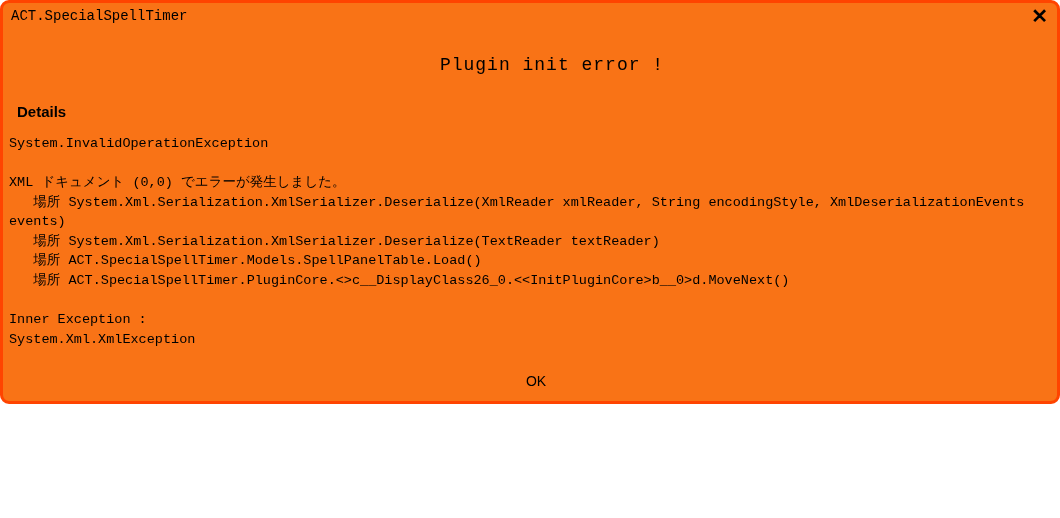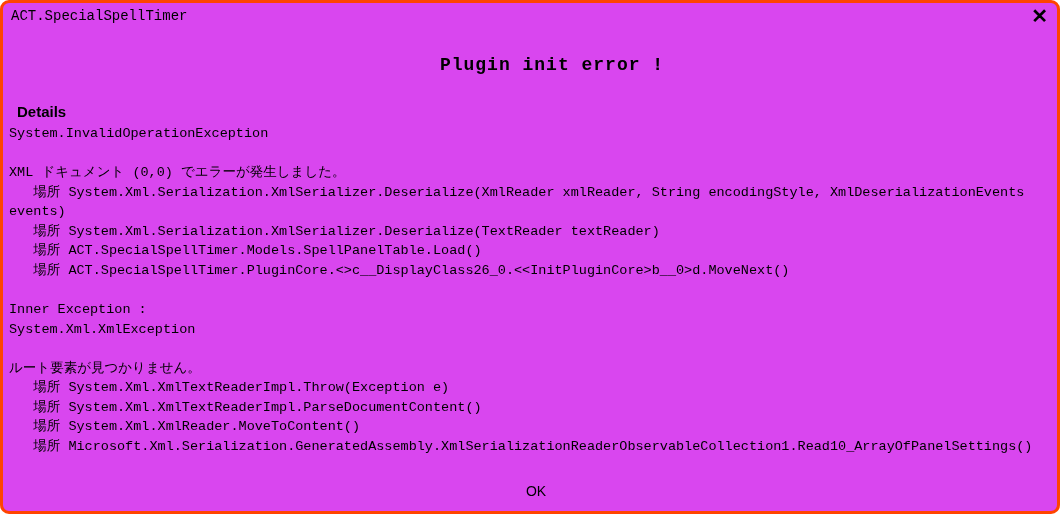--- a/index.html
+++ b/index.html
@@ -3,25 +3,25 @@
 <meta charset="utf-8">
 <style>
   * { box-sizing: border-box; }
   html, body {
     margin: 0; padding: 0;
     width: 1060px; height: 518px;
     font-family: "Segoe UI", "Yu Gothic UI", "Meiryo", Arial, sans-serif;
     background: #fff;
   }
   .dialog {
-    width: 1060px; height: 514px;
+    width: 1060px; height: 404px;
     border: 3px solid #ff4400;
     border-radius: 9px;
     display: flex; flex-direction: column;
-    background: #d946ef;
+    background: #f97316;
     overflow: hidden;
   }
   .titlebar {
     display: flex; align-items: center;
     padding: 2px 6px 0 8px;
     height: 24px;
   }
   .titlebar .title {
     flex: 1;
     font-size: 14px;
@@ -31,32 +31,32 @@
   .titlebar .close {
     font-size: 20px; font-weight: bold;
     line-height: 18px;
     cursor: pointer;
     padding: 0 3px;
     color: #000;
   }
   .heading {
     text-align: center;
     font-size: 18px;
-    font-weight: bold;
+    font-weight: normal;
     font-family: Consolas, "Courier New", monospace;
     letter-spacing: 1px;
     margin: 28px 0 28px 0;
     color: #000;
     padding-left: 44px;
   }
   .details-label {
     font-size: 15px;
     font-weight: bold;
     padding: 0 14px;
-    margin-bottom: 4px;
+    margin-bottom: 14px;
     color: #000;
   }
   .details-body {
     font-family: Consolas, "Courier New", monospace;
     font-size: 13.5px;
     line-height: 1.45;
     white-space: pre-wrap;
     padding: 0 6px;
     color: #000;
     flex: 1;

